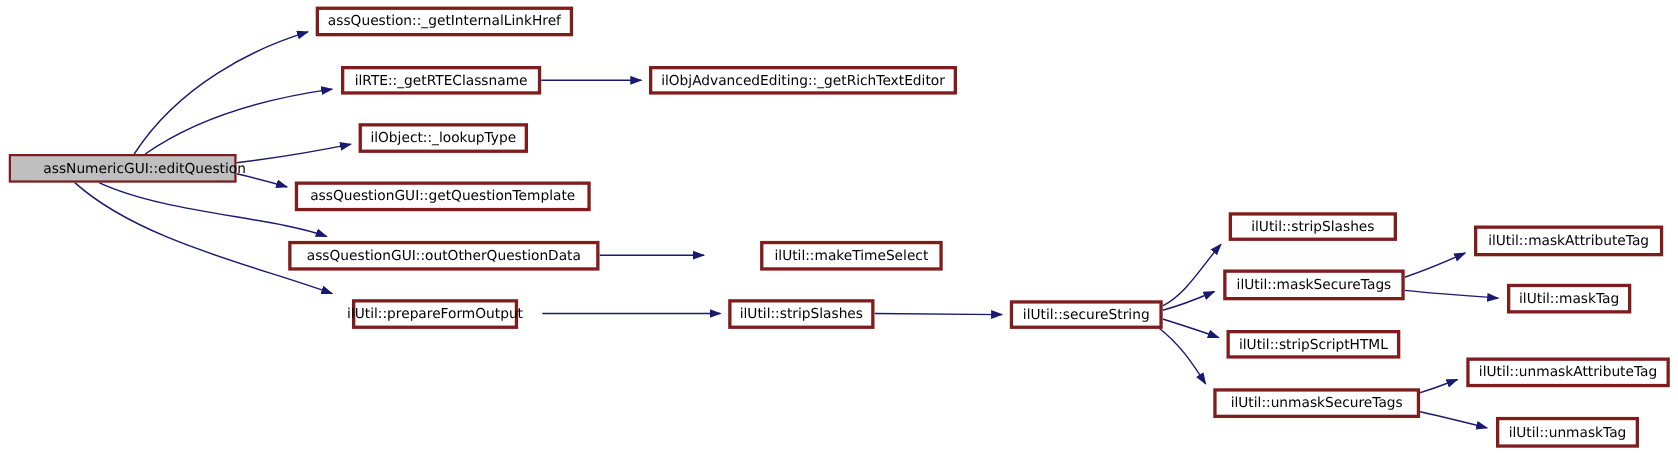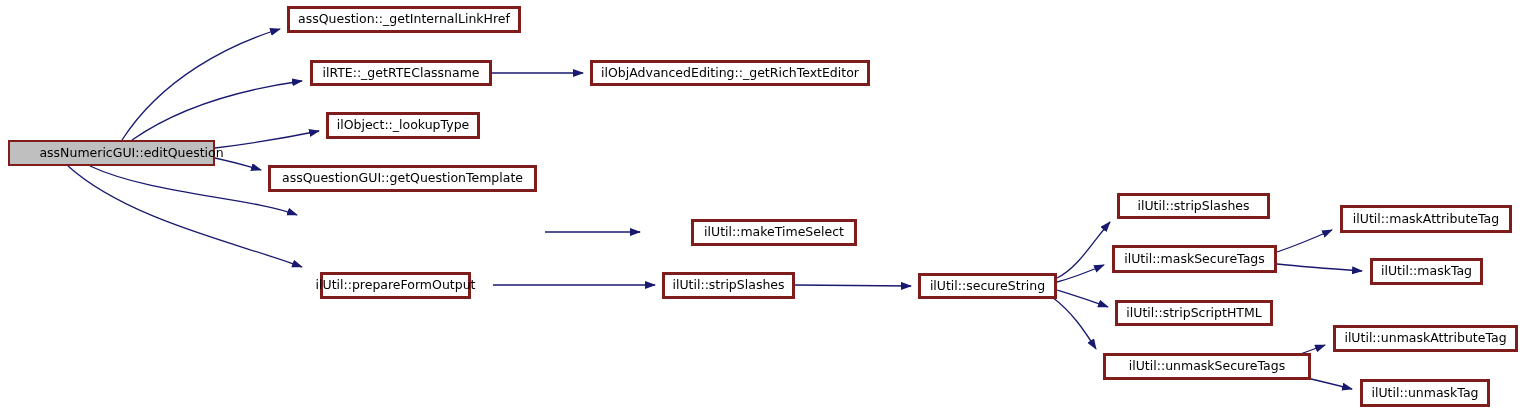--- a/index.html
+++ b/index.html
@@ -35,21 +35,21 @@
   .n6 {left:262px; top:219px; width:283px; height:27px;}
   .n7 {left:647px; top:219px; width:166px; height:27px;margin-left:44px;}
   .n8 {left:320px; top:272px; width:151px; height:27px;}
   .n9 {left:662px; top:272px; width:133px; height:27px;}
   .n10{left:918px; top:273px; width:139px; height:26px;}
   .n11{left:1117px;top:193px; width:153px; height:26px;}
   .n12{left:1112px;top:245px; width:165px; height:28px;}
   .n13{left:1340px;top:205px; width:172px; height:28px;}
   .n14{left:1370px;top:258px; width:113px; height:27px;}
   .n15{left:1115px;top:300px; width:158px; height:26px;}
-  .n16{left:1103px;top:353px; width:208px; height:27px;}
+  .n16{left:1103px;top:353px; width:188px; height:27px;}
   .n17{left:1333px;top:325px; width:185px; height:27px;}
   .n18{left:1360px;top:379px; width:130px; height:28px;}
 </style>
 </head>
 <body>
 
 <div class="canvas">
 
   <svg class="edges" viewBox="0 0 1525 413" xmlns="http://www.w3.org/2000/svg">
     <defs>
@@ -76,20 +76,21 @@
     <path class="edge" d="M1285,359 C1301,354 1312,350 1325,345" marker-end="url(#arrow)"></path>
     <path class="edge" d="M1285,373 C1308,378 1328,383 1352,389" marker-end="url(#arrow)"></path>
   </svg>
 
   <div class="node root n0">assNumericGUI::editQuestion</div>
   <div class="node n1">assQuestion::_getInternalLinkHref</div>
   <div class="node n2">ilRTE::_getRTEClassname</div>
   <div class="node n3">ilObjAdvancedEditing::_getRichTextEditor</div>
   <div class="node n4">ilObject::_lookupType</div>
   <div class="node n5">assQuestionGUI::getQuestionTemplate</div>
+  <div class="node n6">assQuestionGUI::outOtherQuestionData</div>
   <div class="node n7">ilUtil::makeTimeSelect</div>
   <div class="node n8">ilUtil::prepareFormOutput</div>
   <div class="node n9">ilUtil::stripSlashes</div>
   <div class="node n10">ilUtil::secureString</div>
   <div class="node n11">ilUtil::stripSlashes</div>
   <div class="node n12">ilUtil::maskSecureTags</div>
   <div class="node n13">ilUtil::maskAttributeTag</div>
   <div class="node n14">ilUtil::maskTag</div>
   <div class="node n15">ilUtil::stripScriptHTML</div>
   <div class="node n16">ilUtil::unmaskSecureTags</div>

